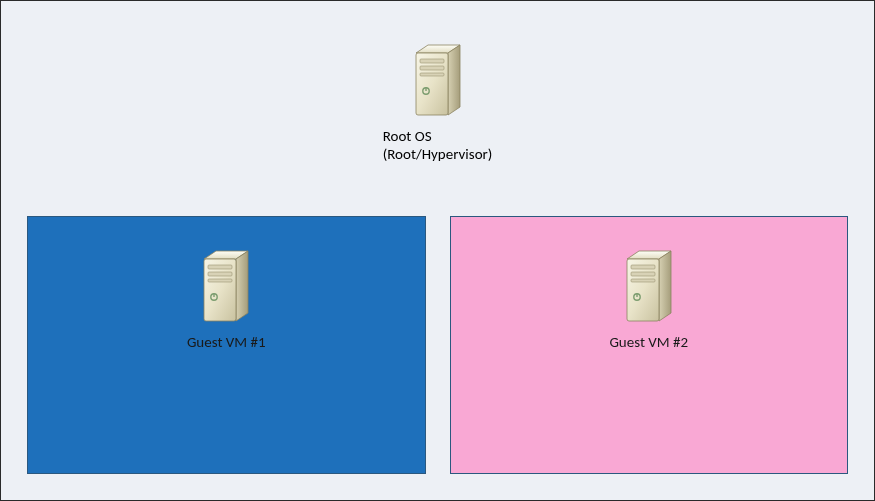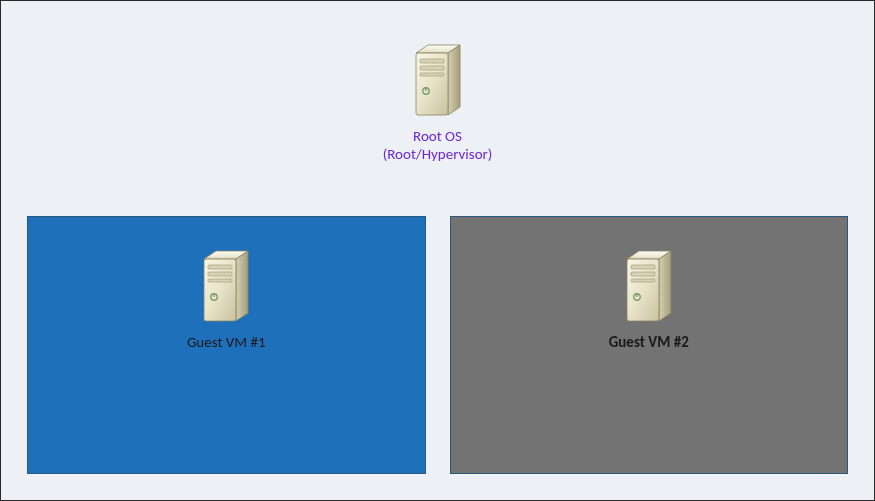--- a/index.html
+++ b/index.html
@@ -21,23 +21,22 @@
       position: absolute;
       top: 38px;
       left: 0;
       width: 100%;
       display: flex;
       flex-direction: column;
       align-items: center;
     }
     .root-label {
       margin-top: 6px;
-      text-align: center;
       font-size: 15px;
-      color: #6d28d9;
+      color: #000000;
       line-height: 1.2;
     }
     .vm-row {
       position: absolute;
       bottom: 26px;
       left: 26px;
       right: 26px;
       display: flex;
       gap: 24px;
       height: 258px;
@@ -45,21 +44,21 @@
     .vm-box {
       flex: 1;
       border: 1px solid #2b587f;
       position: relative;
       display: flex;
       flex-direction: column;
       align-items: center;
       padding-top: 28px;
     }
     .vm-box.vm1 { background: #1e70bb; }
-    .vm-box.vm2 { background: #737373; font-weight: bold; }
+    .vm-box.vm2 { background: #f9a8d4; }
     .vm-label {
       margin-top: 6px;
       font-size: 15px;
       color: #1a1a1a;
       text-align: center;
     }
     .server-icon { width: 60px; height: 82px; }
   </style>
 </head>
 <body>

